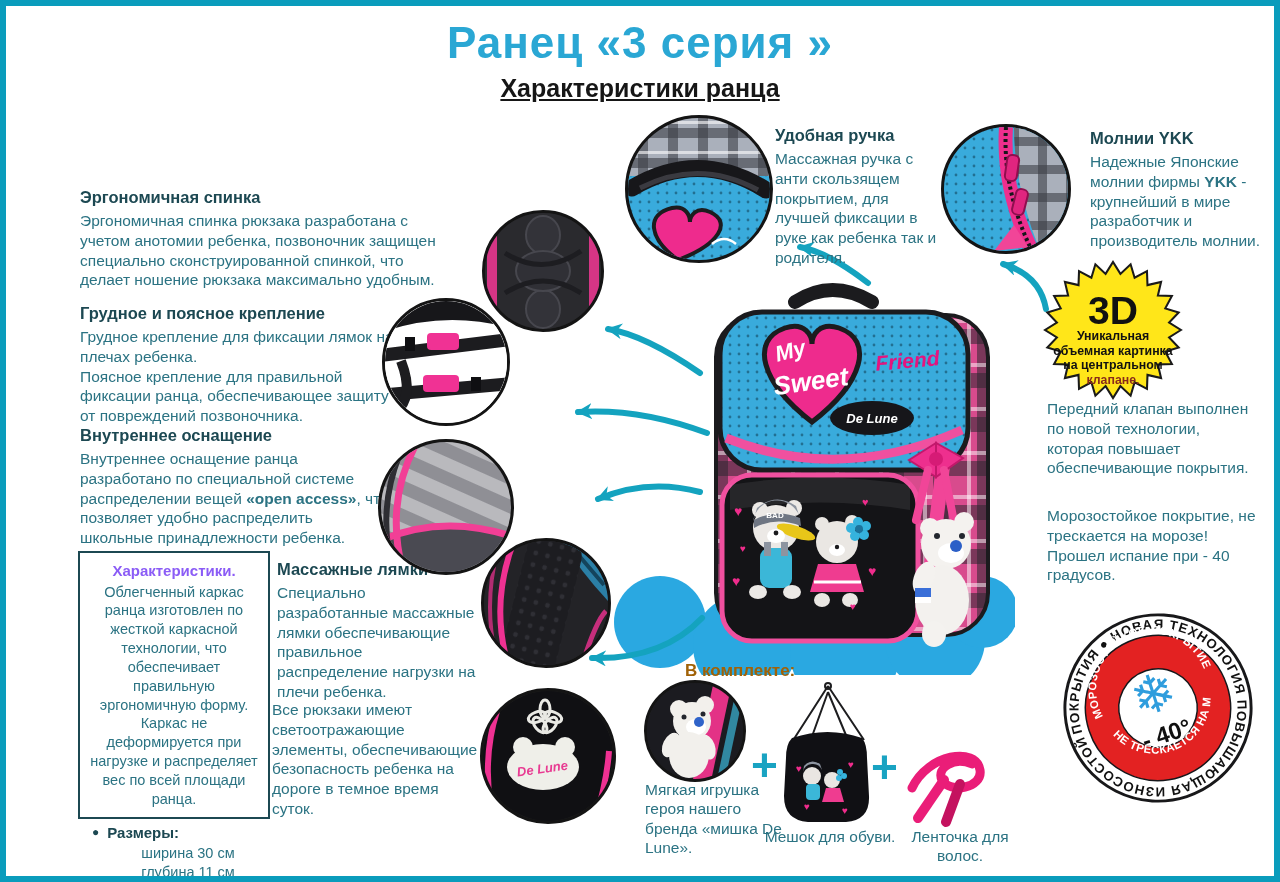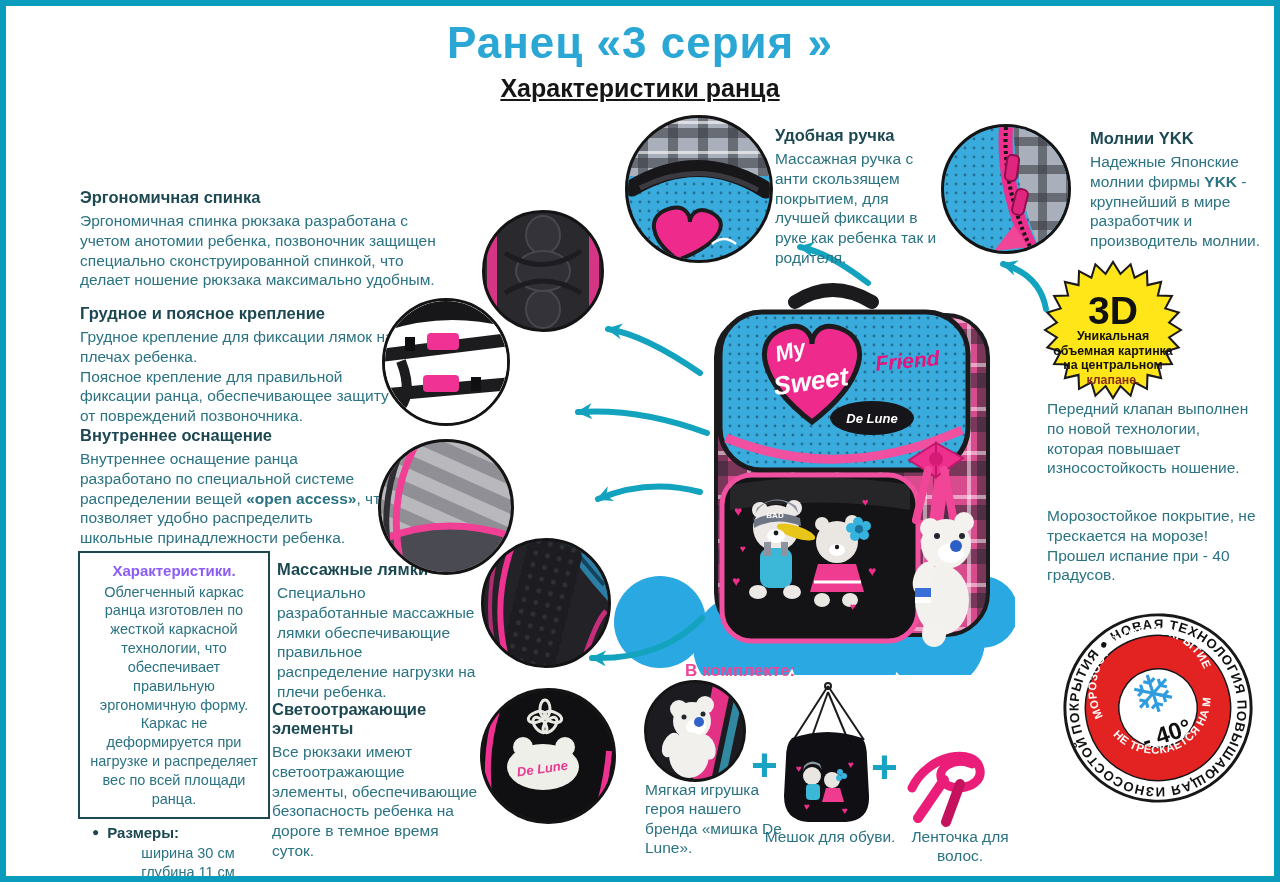--- a/index.html
+++ b/index.html
@@ -14,21 +14,21 @@
   .blk p{margin:0;font-size:15.5px;line-height:1.28;color:#2b7383;}
   .specs{border:2px solid #1c4852;padding:8px 6px;text-align:center;color:#2b7383;font-size:14.5px;line-height:1.3;z-index:6;}
   .specs .sh{font-weight:bold;color:#8b5cf6;font-size:15px;margin-bottom:2px;}
   .specs .sizes-label{display:flex;align-items:center;gap:8px;font-weight:bold;color:#1c4852;text-align:left;margin:14px 0 2px 6px;font-size:15px;}
   .specs .bullet{color:#1c4852;font-size:12px;}
   .specs .sizes{ text-align:center;margin-left:28px;}
   .photo{border-radius:50%;overflow:hidden;border:3px solid #141414;z-index:7;background:#222;}
   .photo svg{display:block;}
   .plus{font-size:46px;font-weight:bold;color:#19a3c2;z-index:8;line-height:1;}
   .cap{font-size:15.5px;line-height:1.25;color:#2b7383;z-index:8;}
-  .kit-h{font-size:17px;font-weight:bold;color:#ec4899;z-index:8;}
+  .kit-h{font-size:17px;font-weight:bold;color:#a16207;z-index:8;}
   svg text{font-family:"Liberation Sans",sans-serif;}
 </style>
 </head>
 <body>
 
 <div class="canvas">
   <div class="frame"></div>
 
   <div class="abs title">Ранец «3 серия »</div>
   <div class="abs subtitle">Характеристики ранца</div>
@@ -62,36 +62,35 @@
       <div>высота 36 см</div>
     </div>
   </div>
 
   <div class="abs blk" style="left:277px;top:560px;width:200px;">
     <h3>Массажные лямки</h3>
     <p>Специально разработанные массажные лямки обеспечивающие правильное распределение нагрузки на плечи ребенка.</p>
   </div>
 
   <div class="abs blk" style="left:272px;top:700px;width:212px;">
-    <h3>Светоотражающие элементы</h3>
     <p>Все рюкзаки имеют светоотражающие элементы, обеспечивающие безопасность ребенка на дороге в темное время суток.</p>
   </div>
 
   <div class="abs blk" style="left:775px;top:126px;width:172px;">
     <h3>Удобная ручка</h3>
     <p>Массажная ручка с анти скользящем покрытием, для лучшей фиксации в руке как ребенка так и родителя.</p>
   </div>
 
   <div class="abs blk" style="left:1090px;top:129px;width:178px;">
     <h3>Молнии YKK</h3>
     <p><span>Надежные Японские молнии фирмы </span><b>YKK</b><span> - крупнейший в мире разработчик и производитель молнии.</span></p>
   </div>
 
   <div class="abs blk" style="left:1047px;top:399px;width:212px;">
-    <p>Передний клапан выполнен по новой технологии, которая повышает износостойкость ношение.</p>
+    <p>Передний клапан выполнен по новой технологии, которая повышает обеспечивающие покрытия.</p>
   </div>
 
   <div class="abs blk" style="left:1047px;top:506px;width:212px;">
     <p>Морозостойкое покрытие, не трескается на морозе! Прошел испание при - 40 градусов.</p>
   </div>
 
   <div class="abs" style="left:1043px;top:260px;z-index:7;">
     <svg width="140" height="140" viewBox="0 0 136 136">
       <polygon id="star3d" fill="#ffe619" stroke="#1a1a1a" stroke-width="2" points="134.0,68.0 122.5,75.2 131.8,85.1 118.8,89.0 125.2,101.0 111.6,101.5 114.7,114.7 101.5,111.6 101.0,125.2 89.0,118.8 85.1,131.8 75.2,122.5 68.0,134.0 60.8,122.5 50.9,131.8 47.0,118.8 35.0,125.2 34.5,111.6 21.3,114.7 24.4,101.5 10.8,101.0 17.2,89.0 4.2,85.1 13.5,75.2 2.0,68.0 13.5,60.8 4.2,50.9 17.2,47.0 10.8,35.0 24.4,34.5 21.3,21.3 34.5,24.4 35.0,10.8 47.0,17.2 50.9,4.2 60.8,13.5 68.0,2.0 75.2,13.5 85.1,4.2 89.0,17.2 101.0,10.8 101.5,24.4 114.7,21.3 111.6,34.5 125.2,35.0 118.8,47.0 131.8,50.9 122.5,60.8"></polygon>
       <text x="68" y="62" text-anchor="middle" font-size="38" font-weight="bold" fill="#111">3D</text>

